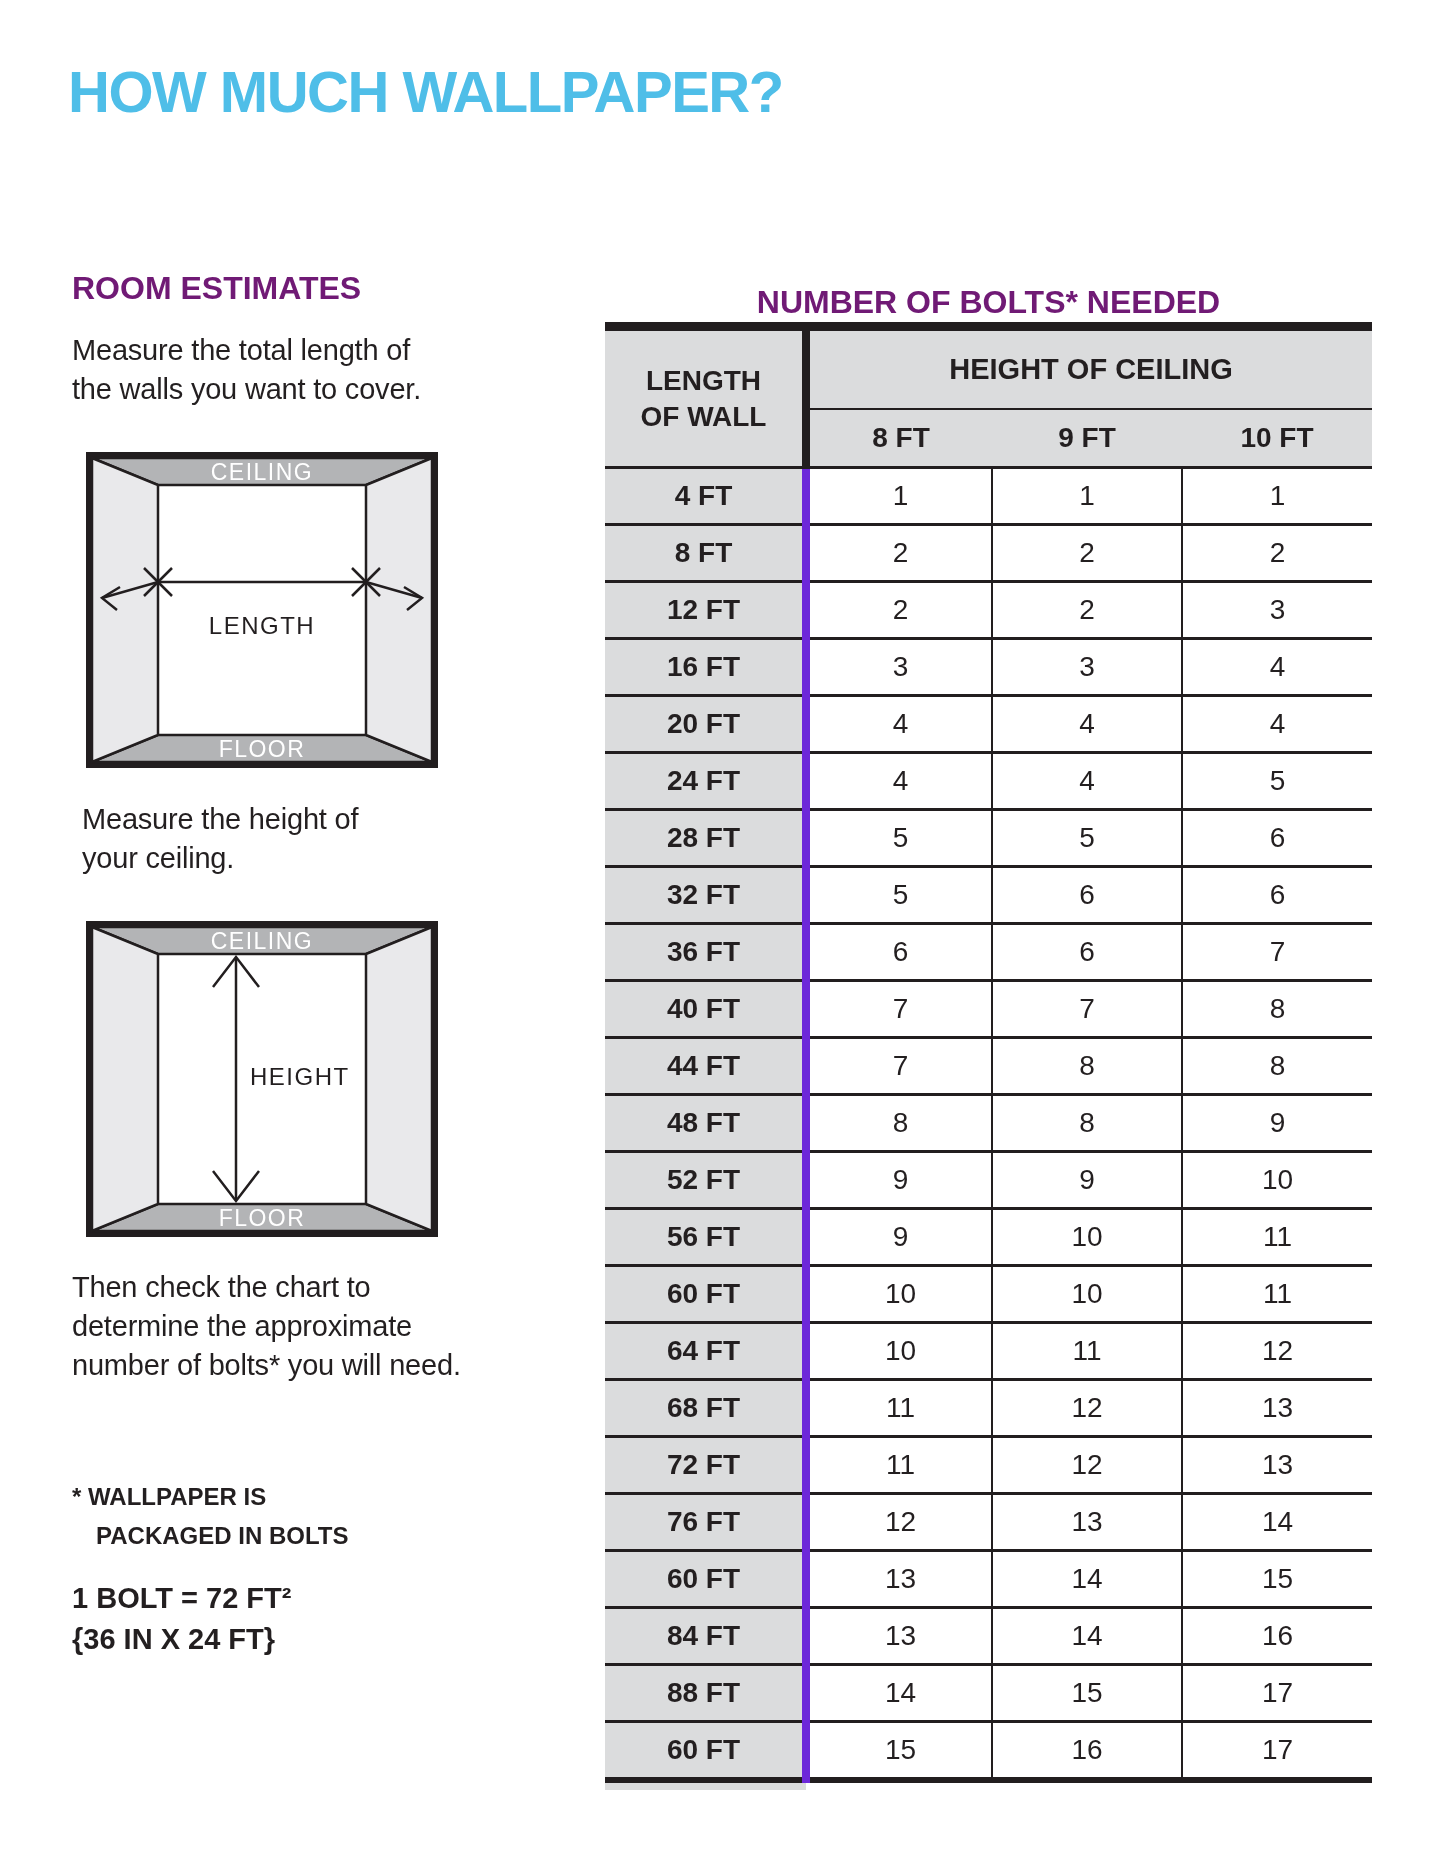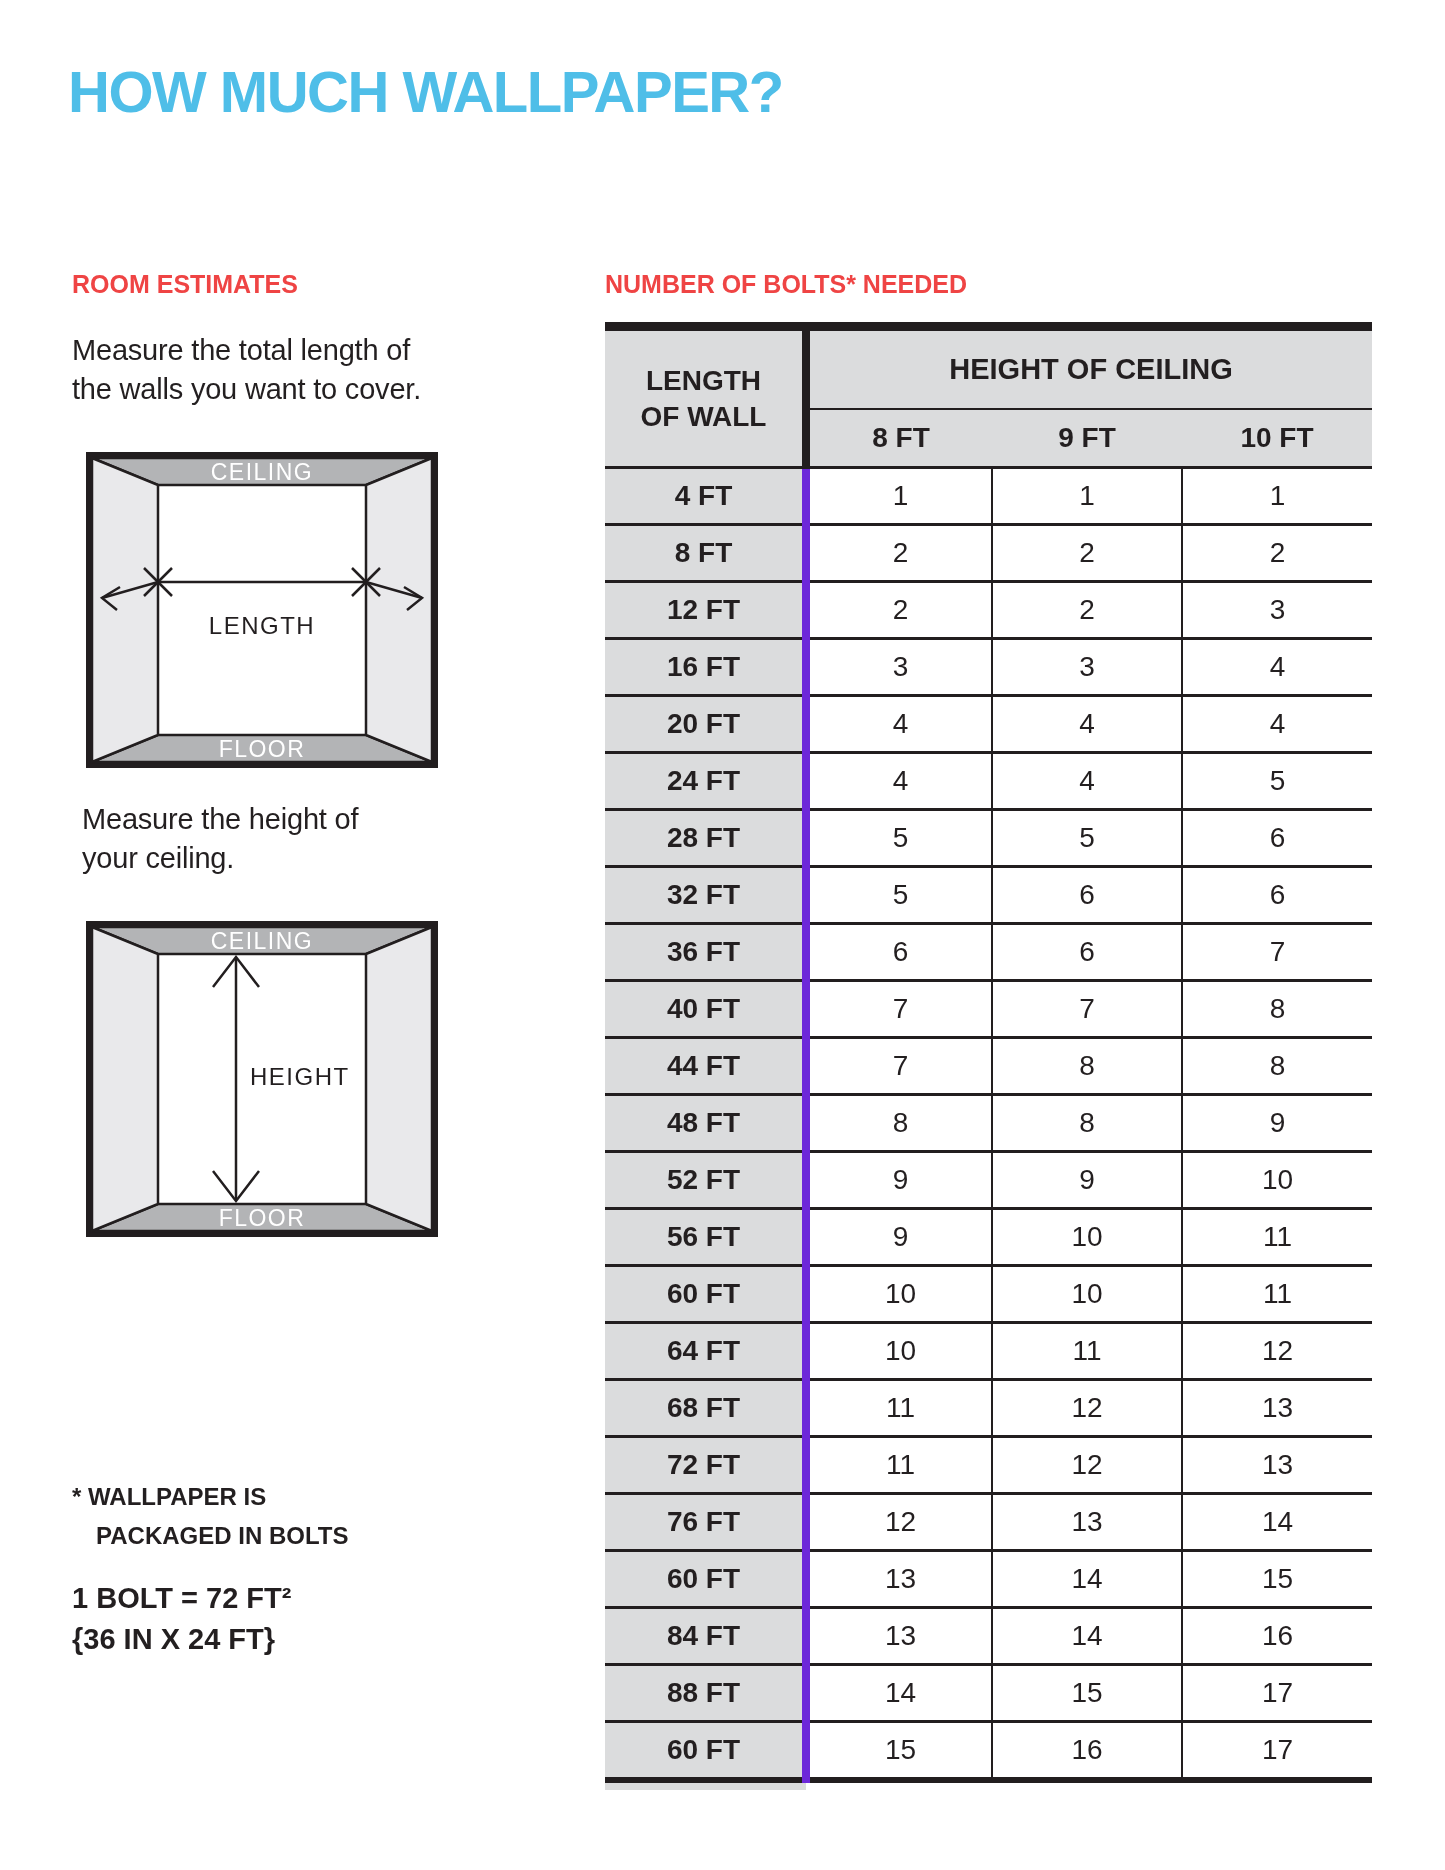--- a/index.html
+++ b/index.html
@@ -13,25 +13,25 @@
   .page { position: relative; width: 1445px; height: 1870px; }
 
   .page-title {
     position: absolute; left: 68px; top: 58px;
     margin: 0;
     font-size: 58px; font-weight: bold; letter-spacing: -1.5px;
     color: #4FBEE8;
   }
   .section-heading {
     position: absolute; margin: 0;
-    font-size: 25px; font-weight: bold;
-    color: #ef4444;
+    font-size: 32px; font-weight: bold;
+    color: #701a75;
   }
   #room-heading { left: 72px; top: 270px; }
-  #table-heading { left: 605px; top: 270px; width: 767px; }
+  #table-heading { left: 605px; top: 284px; width: 767px; text-align: center; }
 
   .body-text {
     position: absolute; margin: 0;
     font-size: 29px; line-height: 39px; letter-spacing: -0.2px;
     white-space: pre-line;
   }
   #step1 { left: 72px; top: 331px; }
   #step2 { left: 82px; top: 800px; }
   #step3 { left: 72px; top: 1268px; }
 
@@ -150,20 +150,23 @@
     <g stroke="#221E1F" stroke-width="2.5" fill="none">
       <line x1="150" y1="38" x2="150" y2="278"></line>
       <polyline points="127,66 150,36 173,66"></polyline>
       <polyline points="127,250 150,280 173,250"></polyline>
     </g>
     <text x="176" y="28" text-anchor="middle" font-size="23" letter-spacing="1.5" fill="#ffffff">CEILING</text>
     <text x="176" y="305" text-anchor="middle" font-size="23" letter-spacing="1.5" fill="#ffffff">FLOOR</text>
     <text x="164" y="164" text-anchor="start" font-size="24" letter-spacing="1.5" fill="#231F20">HEIGHT</text>
   </svg>
 
+  <p class="body-text" id="step3">Then check the chart to
+determine the approximate
+number of bolts* you will need.</p>
 
   <div class="footnote">
     <div>* WALLPAPER IS</div>
     <div class="indent">PACKAGED IN BOLTS</div>
   </div>
 
   <div class="bolt-info">
     <div>1 BOLT = 72 FT²</div>
     <div>{36 IN X 24 FT}</div>
   </div>

